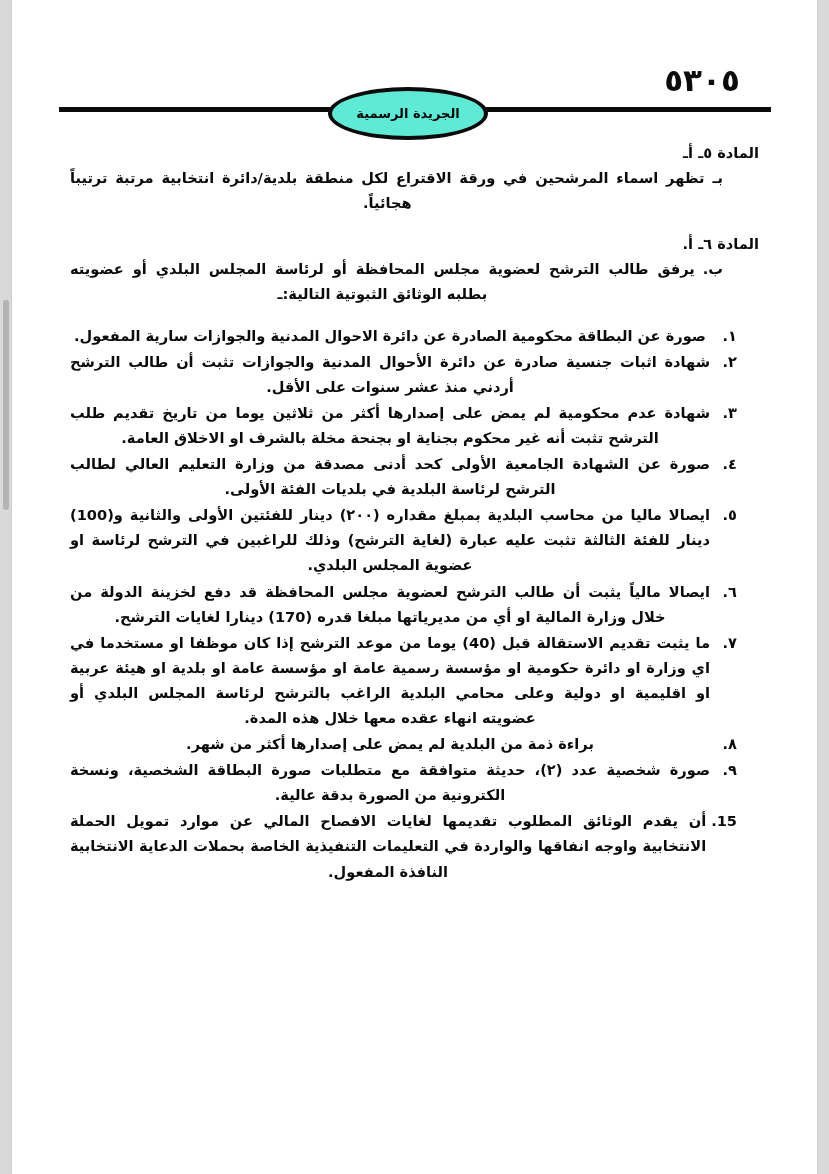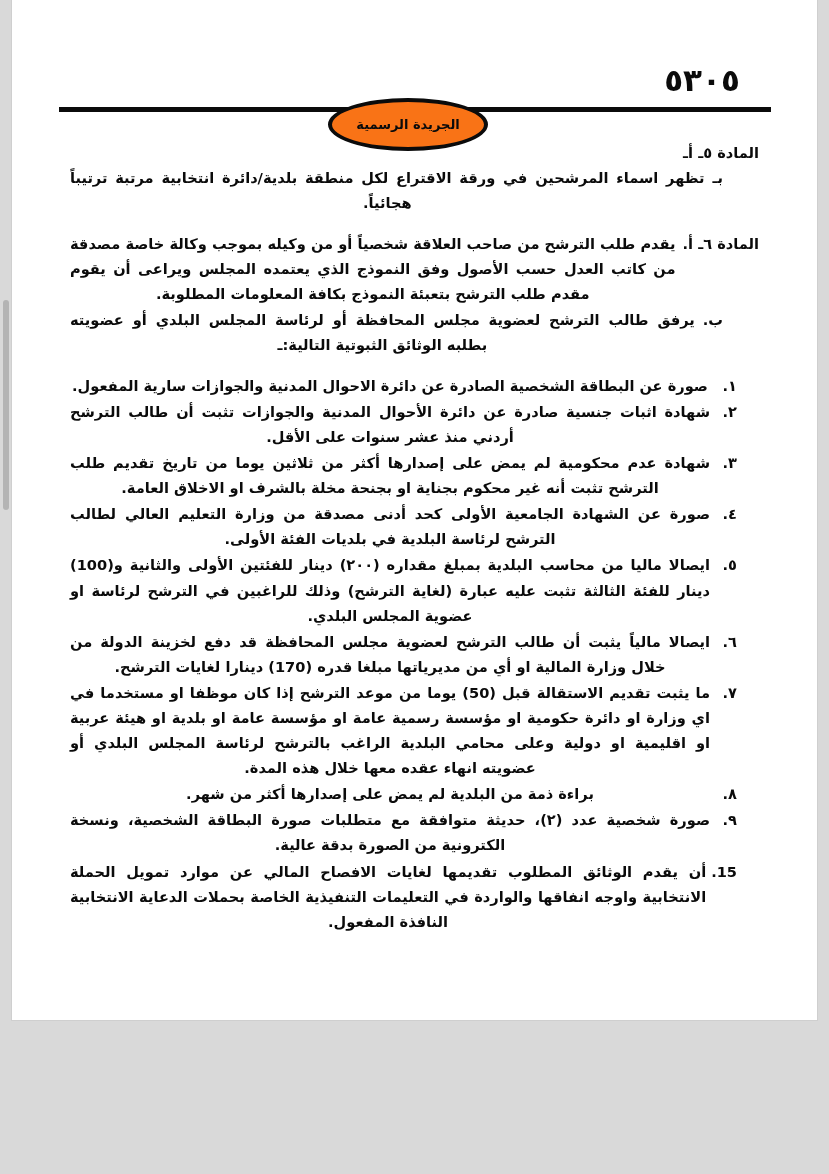--- a/index.html
+++ b/index.html
@@ -13,21 +13,21 @@
     height: 1174px;
     font-family: "DejaVu Sans", "Liberation Sans", sans-serif;
     overflow: hidden;
     position: relative;
   }
   .page {
     position: absolute;
     left: 12px;
     top: 0;
     width: 805px;
-    height: 1020px;
+    height: 1174px;
     background: #ffffff;
     box-shadow: 0 0 0 1px #cfcfcf;
   }
   
   .gutter {
     position: absolute;
     left: 0;
     top: 0;
     width: 12px;
     height: 1174px;
@@ -74,27 +74,27 @@
   .rule {
     position: absolute;
     top: 45px;
     left: 47px;
     right: 46px;
     height: 5px;
     background: #0b0b0b;
   }
   .gazette-oval {
     position: absolute;
-    top: 36px;
+    top: 25px;
     left: 316px;
     width: 152px;
     height: 45px;
     border: 4px solid #0b0b0b;
     border-radius: 50% / 50%;
-    background: #f97316;
+    background: #5eead4;
     display: flex;
     align-items: center;
     justify-content: center;
   }
   .gazette-oval span {
     font-size: 13px;
     font-weight: bold;
     color: #0b0b0b;
     font-family: "DejaVu Sans", sans-serif;
   }
@@ -198,32 +198,31 @@
       </div>
       <div class="sub-line">
         <span class="sub-label">بـ</span>
         <span class="art-body">تظهر اسماء المرشحين في ورقة الاقتراع لكل منطقة بلدية/دائرة انتخابية مرتبة ترتيباً هجائياً.</span>
       </div>
     </div>
 
     <div class="article">
       <div class="art-line">
         <span class="art-label">المادة ٦ـ أ.</span>
-        <span class="art-body">يقدم طلب الترشح من صاحب العلاقة شخصياً أو من وكيله بموجب وكالة خاصة مصدقة من كاتب العدل  حسب الأصول وفق النموذج الذي يعتمده المجلس ويراعى أن يقوم مقدم طلب الترشح بتعبئة النموذج بكافة المعلومات المطلوبة.</span>
       </div>
       <div class="sub-line">
         <span class="sub-label">ب.</span>
         <span class="art-body">يرفق طالب الترشح لعضوية مجلس المحافظة أو لرئاسة المجلس البلدي أو عضويته بطلبه الوثائق الثبوتية التالية:ـ</span>
       </div>
     </div>
 
     <ol class="doc-list">
       <li class="doc-item">
         <span class="doc-num">١.</span>
-        <span class="doc-text">صورة عن البطاقة الشخصية الصادرة عن دائرة الاحوال المدنية والجوازات سارية المفعول.</span>
+        <span class="doc-text">صورة عن البطاقة محكومية الصادرة عن دائرة الاحوال المدنية والجوازات سارية المفعول.</span>
       </li>
       <li class="doc-item">
         <span class="doc-num">٢.</span>
         <span class="doc-text">شهادة اثبات جنسية صادرة عن دائرة الأحوال المدنية والجوازات تثبت أن طالب الترشح أردني منذ عشر سنوات على الأقل.</span>
       </li>
       <li class="doc-item">
         <span class="doc-num">٣.</span>
         <span class="doc-text">شهادة عدم محكومية لم يمض على إصدارها أكثر من ثلاثين يوما من تاريخ تقديم طلب الترشح تثبت أنه غير محكوم بجناية او بجنحة مخلة بالشرف او الاخلاق العامة.</span>
       </li>
       <li class="doc-item">
@@ -233,21 +232,21 @@
       <li class="doc-item">
         <span class="doc-num">٥.</span>
         <span class="doc-text">ايصالا ماليا من محاسب البلدية بمبلغ مقداره (٢٠٠) دينار للفئتين الأولى والثانية و(100) دينار للفئة الثالثة تثبت عليه عبارة (لغاية الترشح) وذلك للراغبين في الترشح لرئاسة او عضوية المجلس البلدي.</span>
       </li>
       <li class="doc-item">
         <span class="doc-num">٦.</span>
         <span class="doc-text">ايصالا مالياً يثبت أن طالب الترشح لعضوية مجلس المحافظة قد دفع لخزينة الدولة من خلال وزارة المالية او أي من مديرياتها مبلغا قدره (170) دينارا لغايات الترشح.</span>
       </li>
       <li class="doc-item">
         <span class="doc-num">٧.</span>
-        <span class="doc-text">ما يثبت تقديم الاستقالة قبل (50) يوما من موعد الترشح إذا كان موظفا او مستخدما في اي وزارة او دائرة حكومية او مؤسسة رسمية عامة او مؤسسة عامة او بلدية او هيئة عربية او اقليمية او دولية وعلى محامي البلدية الراغب بالترشح لرئاسة المجلس البلدي أو عضويته انهاء عقده معها خلال هذه المدة.</span>
+        <span class="doc-text">ما يثبت تقديم الاستقالة قبل (40) يوما من موعد الترشح إذا كان موظفا او مستخدما في اي وزارة او دائرة حكومية او مؤسسة رسمية عامة او مؤسسة عامة او بلدية او هيئة عربية او اقليمية او دولية وعلى محامي البلدية الراغب بالترشح لرئاسة المجلس البلدي أو عضويته انهاء عقده معها خلال هذه المدة.</span>
       </li>
       <li class="doc-item">
         <span class="doc-num">٨.</span>
         <span class="doc-text">براءة ذمة من البلدية لم يمض على إصدارها أكثر من شهر.</span>
       </li>
       <li class="doc-item">
         <span class="doc-num">٩.</span>
         <span class="doc-text">صورة شخصية عدد (٢)، حديثة متوافقة مع متطلبات صورة البطاقة الشخصية، ونسخة الكترونية من الصورة بدقة عالية.</span>
       </li>
       <li class="doc-item">

